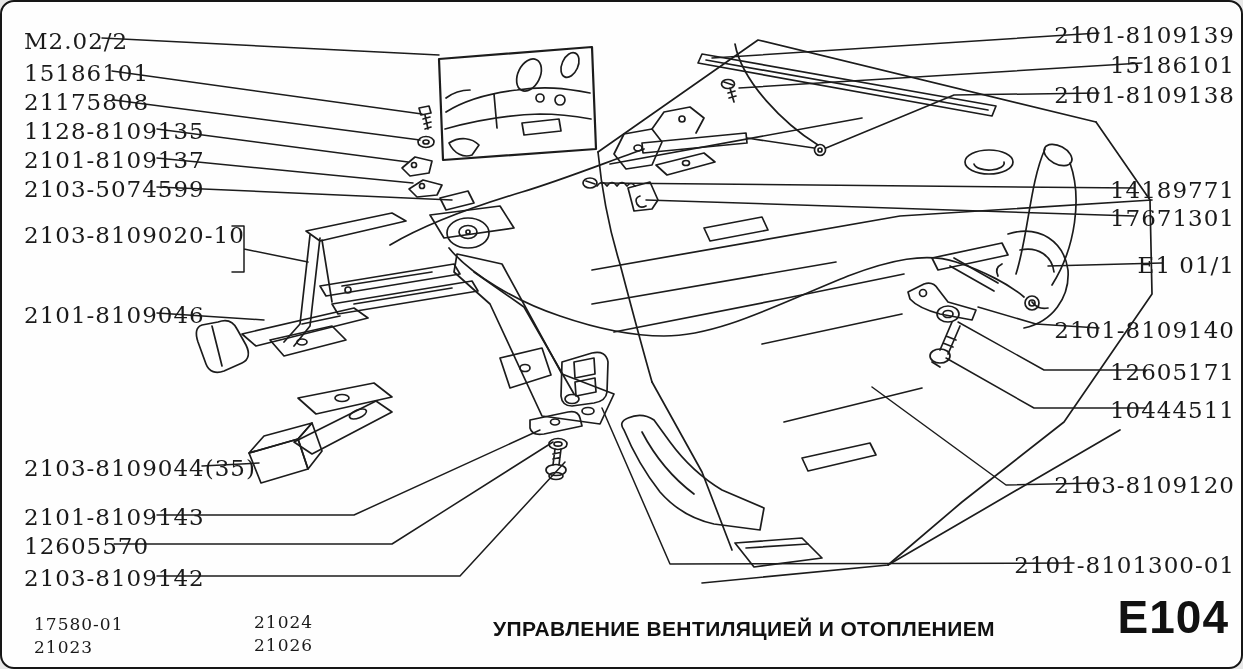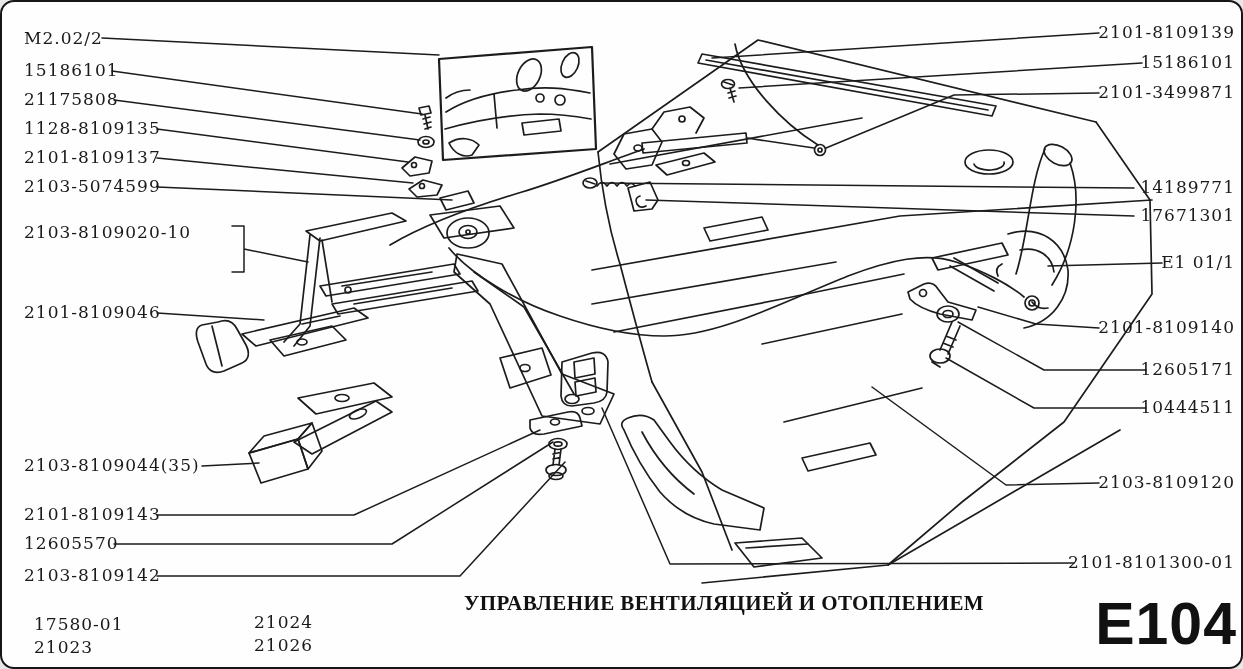--- a/index.html
+++ b/index.html
@@ -10,47 +10,48 @@
     border:2px solid #161616;
     border-radius:14px;
     box-sizing:border-box;
     overflow:hidden;
     font-family:"DejaVu Serif", serif;
     color:#161616;
   }
   .drawing-svg { position:absolute; left:0; top:0; }
   .callout {
     position:absolute;
-    font-size:17px;
+    font-size:23px;
     letter-spacing:1px;
     white-space:nowrap;
     color:#1a1a1a;
   }
   .callout.r { text-align:right; }
   .model-code {
     position:absolute;
     font-size:17px;
     letter-spacing:1px;
     color:#1a1a1a;
   }
   .sheet-title {
     position:absolute;
-    left:462px; top:589px; width:560px;
-    font-family:Liberation Serif, serif;
+    left:462px; top:615px; width:560px;
+    text-align:center;
+    font-family:Liberation Sans, sans-serif;
     font-weight:bold;
     font-size:21px;
     letter-spacing:0.4px;
     color:#111;
   }
   .sheet-code {
     position:absolute;
-    right:4px; top:588px;
+    right:12px; top:588px;
     font-family:"Liberation Sans", sans-serif;
     font-weight:bold;
-    font-size:59px;
+    font-size:46px;
     letter-spacing:1px;
     color:#111;
   }
 </style>
 </head>
 <body>
 
 <div class="sheet">
 
   <svg class="drawing-svg" width="1243" height="669" viewBox="0 0 1243 669" fill="none" stroke="#1c1c1c" stroke-width="1.7" stroke-linecap="round" stroke-linejoin="round">
@@ -241,21 +242,21 @@
   <div class="callout" style="left:22px; top:174px">2103-5074599</div>
   <div class="callout" style="left:22px; top:220px">2103-8109020-10</div>
   <div class="callout" style="left:22px; top:300px">2101-8109046</div>
   <div class="callout" style="left:22px; top:453px">2103-8109044(35)</div>
   <div class="callout" style="left:22px; top:502px">2101-8109143</div>
   <div class="callout" style="left:22px; top:531px">12605570</div>
   <div class="callout" style="left:22px; top:563px">2103-8109142</div>
 
   <div class="callout r" style="right:6px; top:20px">2101-8109139</div>
   <div class="callout r" style="right:6px; top:50px">15186101</div>
-  <div class="callout r" style="right:6px; top:80px">2101-3499871</div>
+  <div class="callout r" style="right:6px; top:80px">2101-8109138</div>
   <div class="callout r" style="right:6px; top:175px">14189771</div>
   <div class="callout r" style="right:6px; top:203px">17671301</div>
   <div class="callout r" style="right:6px; top:250px">E1 01/1</div>
   <div class="callout r" style="right:6px; top:315px">2101-8109140</div>
   <div class="callout r" style="right:6px; top:357px">12605171</div>
   <div class="callout r" style="right:6px; top:395px">10444511</div>
   <div class="callout r" style="right:6px; top:470px">2103-8109120</div>
   <div class="callout r" style="right:6px; top:550px">2101-8101300-01</div>
 
   <div class="model-code" style="left:32px;  top:612px">17580-01</div>

